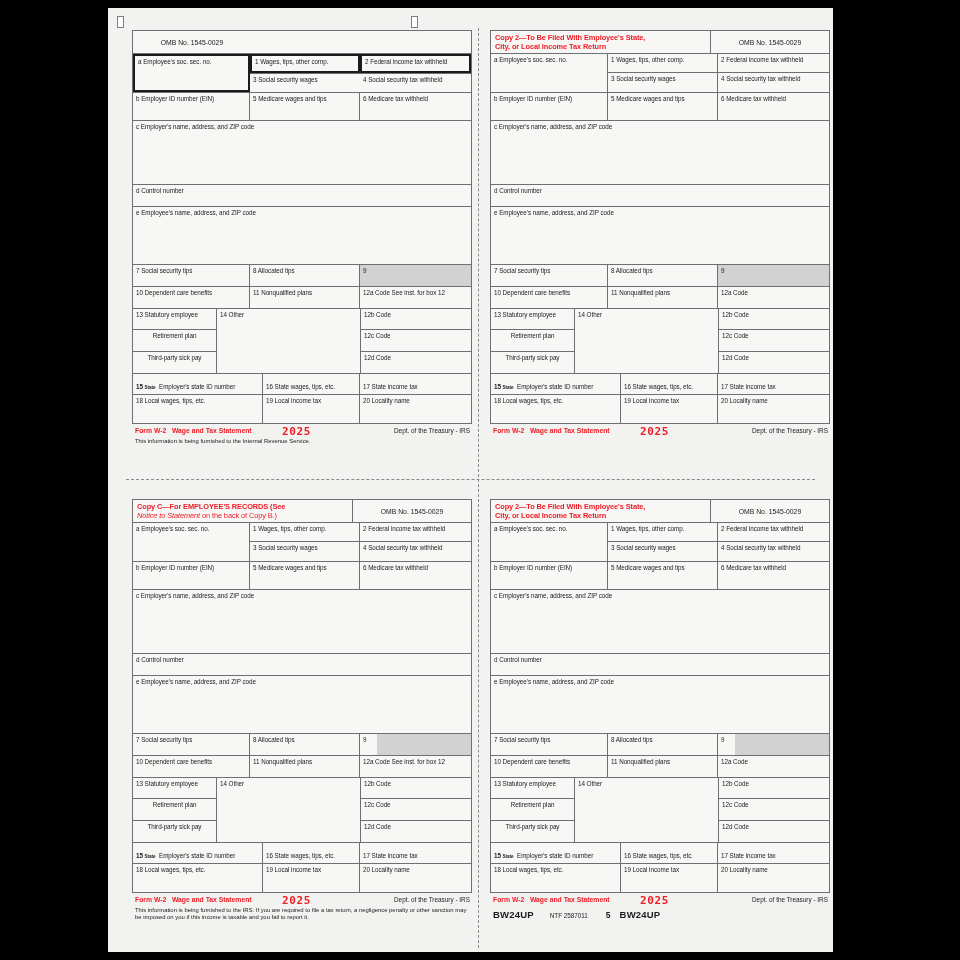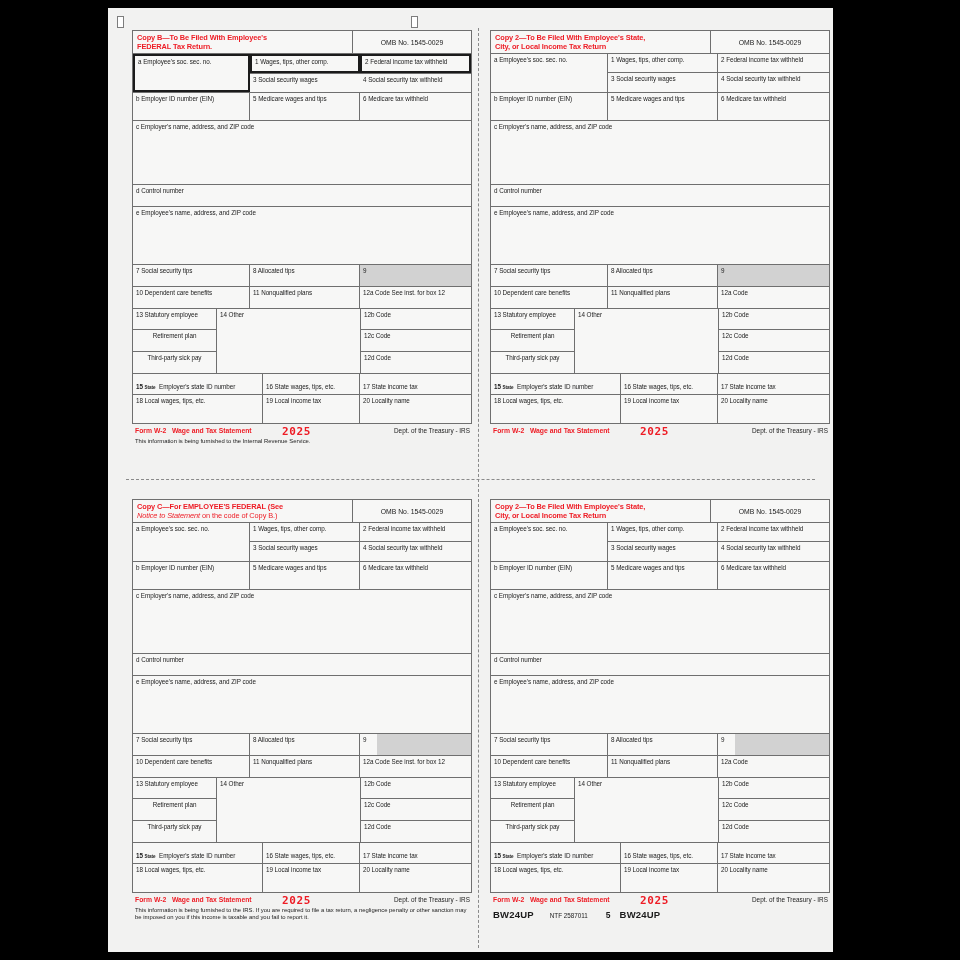--- a/index.html
+++ b/index.html
@@ -221,24 +221,20 @@
 <div id="sheet">
 
   <div class="reg-mark" style="left:9px;top:8px;"></div>
   <div class="reg-mark" style="left:303px;top:8px;"></div>
 
   <div class="perf-v" style="left:370px;"></div>
   <div class="perf-h" style="top:471px;"></div>
 
   <div class="w2" style="left:24px;top:22px;">
     <div class="hdr">
-      <div class="hdr-title">
-        <div class="t"><span>Copy B—To Be Filed With Employee's</span></div>
-        <div class="t"><span>FEDERAL Tax Return.</span></div>
-      </div>
       <div class="hdr-omb">OMB No. 1545-0029</div>
     </div>
 
     <div class="w2-grid">
       <div class="row">
         <div class="cell thick" style="width:117px;height:38px;">
           <div class="lbl">a Employee's soc. sec. no.</div>
         </div>
         <div class="cell" style="width:110px;height:38px;padding:0;border-right:none;">
           <div class="cell thick" style="height:19px;width:110px;border-right:none;">
@@ -519,22 +515,22 @@
     <div class="ftr">
       <span class="fw2"><span>Form W-2</span> &nbsp; <span>Wage and Tax Statement</span></span>
       <span class="fyr">2025</span>
       <span class="fdept">Dept. of the Treasury - IRS</span>
     </div>
   </div>
 
   <div class="w2" style="left:24px;top:491px;">
     <div class="hdr">
       <div class="hdr-title">
-        <div class="t"><span>Copy C—For EMPLOYEE'S FEDERAL (See</span></div>
-        <div class="t"><span class="ital">Notice to Statement</span><span class="reg"> on the code of Copy B.)</span></div>
+        <div class="t"><span>Copy C—For EMPLOYEE'S RECORDS (See</span></div>
+        <div class="t"><span class="ital">Notice to Statement</span><span class="reg"> on the back of Copy B.)</span></div>
       </div>
       <div class="hdr-omb">OMB No. 1545-0029</div>
     </div>
 
     <div class="w2-grid">
       <div class="row">
         <div class="cell" style="width:117px;height:38px;">
           <div class="lbl">a Employee's soc. sec. no.</div>
         </div>
         <div class="cell" style="width:110px;height:38px;padding:0;">

